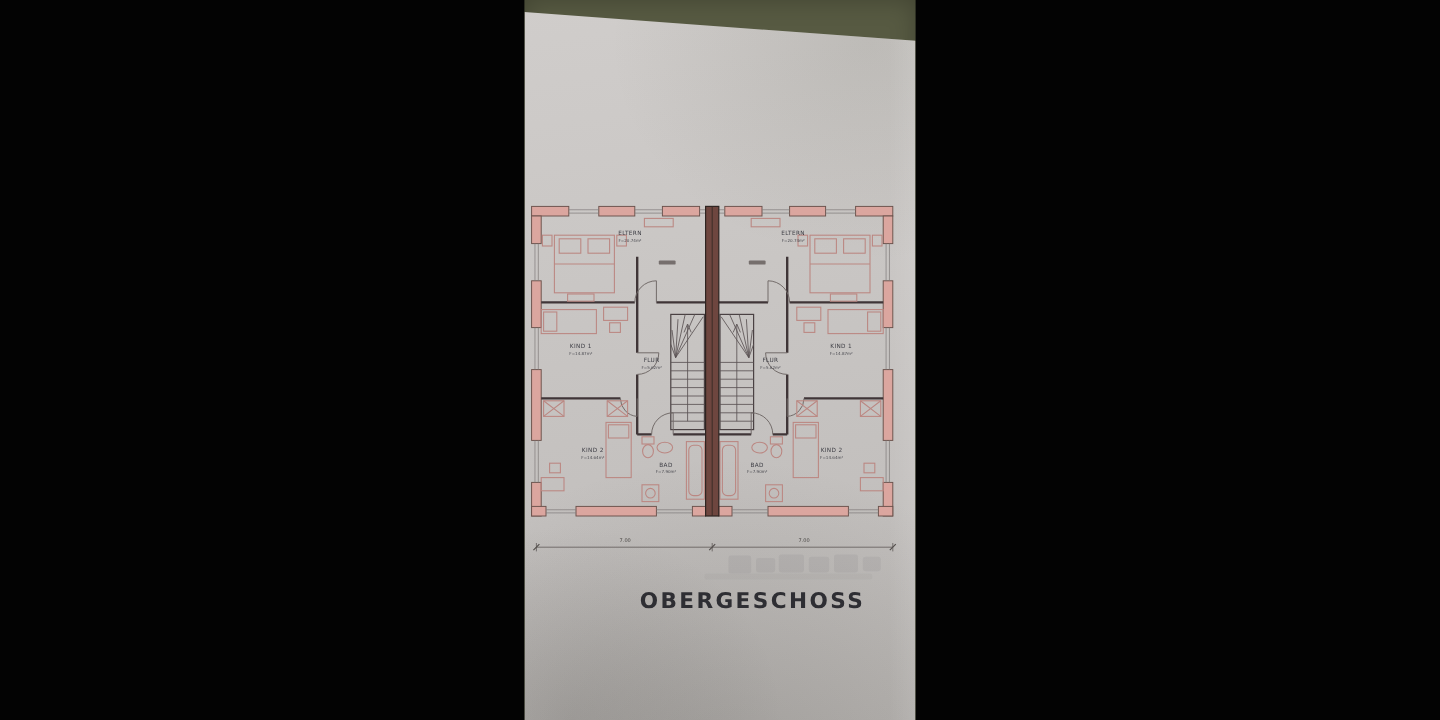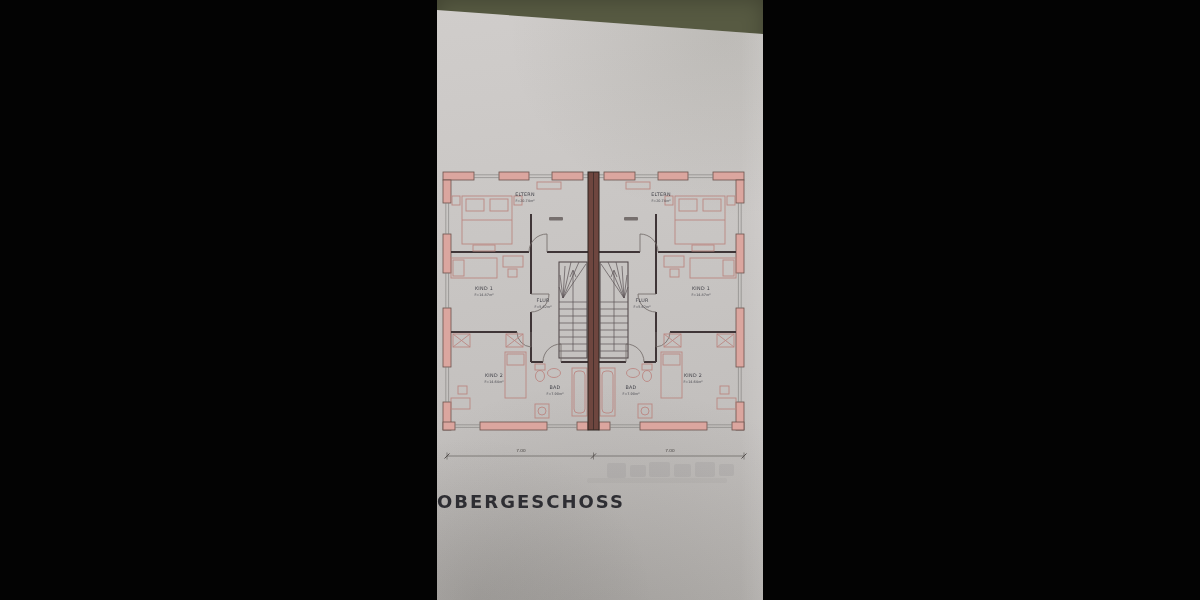--- a/index.html
+++ b/index.html
@@ -19,21 +19,21 @@
          box-shadow:inset 0 0 20px rgba(0,0,0,.25);}
   .paper{position:absolute;inset:0;
          clip-path:polygon(0 10px, 100% 34px, 100% 100%, 0 100%);
          background-image:
            linear-gradient(to left, rgba(255,255,255,.10), rgba(255,255,255,0) 7%),
            radial-gradient(120% 55% at 88% 6%, rgba(72,74,58,.12), transparent 55%),
            radial-gradient(150% 75% at 50% 110%, rgba(58,56,52,.20), transparent 62%),
            radial-gradient(90% 45% at 12% 100%, rgba(52,50,47,.14), transparent 60%),
            linear-gradient(172deg, #d0cdcb 0%, #c9c6c4 38%, #c3c0be 68%, #b9b6b3 100%);}
   .plan-svg{position:absolute;left:0;top:0;}
-  .title{position:absolute;left:0;top:491px;width:380px;text-align:left;
+  .title{position:absolute;left:0;top:491px;width:380px;text-align:center;
          font-family:"DejaVu Sans","Liberation Sans",sans-serif;
          font-size:18px;font-weight:600;letter-spacing:2px;color:#2e2e33;}
   text{font-family:"DejaVu Sans","Liberation Sans",sans-serif;fill:#3f3f46;}
   .room-name{font-size:4.8px;letter-spacing:.3px;text-anchor:middle;font-weight:500;}
   .room-area{font-size:3.4px;text-anchor:middle;fill:#4c4c52;}
   .dim-label{font-size:4.2px;text-anchor:middle;fill:#4a4744;}
 </style>
 </head>
 <body>
 

